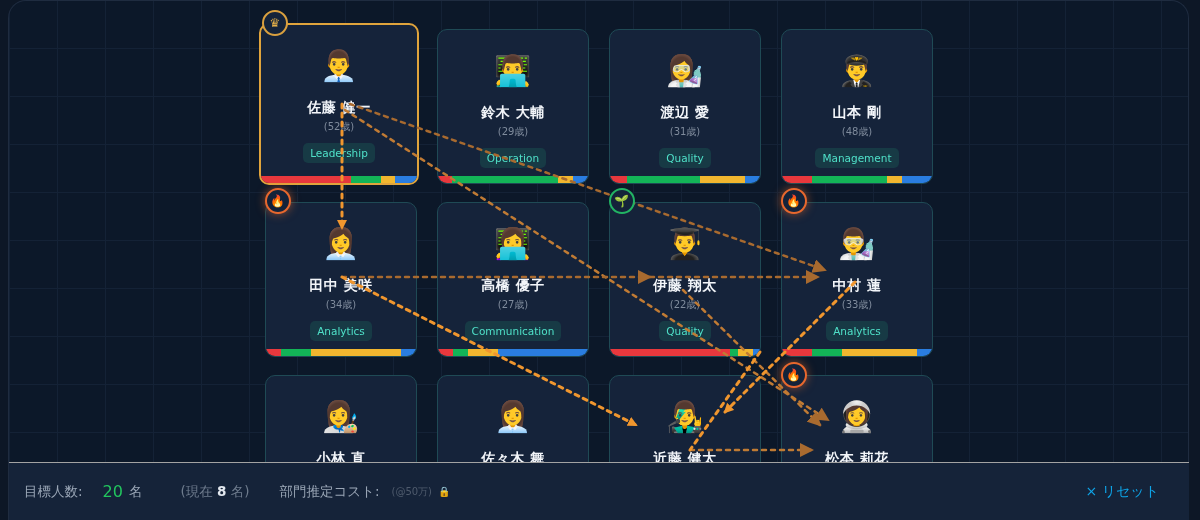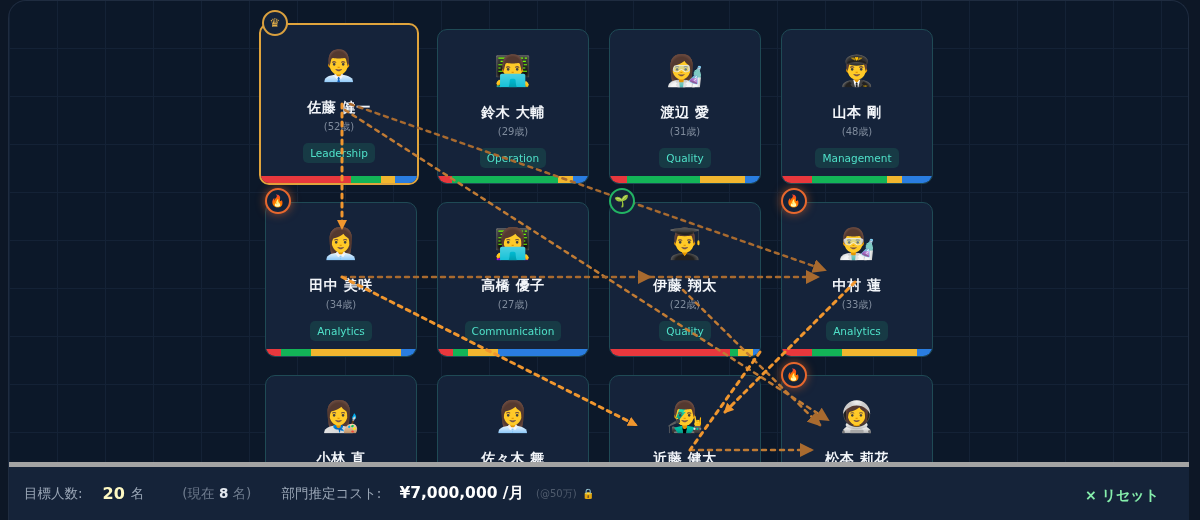--- a/index.html
+++ b/index.html
@@ -39,33 +39,33 @@
     position: absolute; width: 26px; height: 26px; border-radius: 50%;
     background: #14233a; display: flex; align-items: center; justify-content: center;
     font-size: 12px; z-index: 5;
   }
   .badge.crown { border: 2px solid #d9a03f; color: #e7b24a; }
   .badge.flame { border: 2px solid #e8682e; color: #f06a2c; box-shadow: 0 0 10px rgba(240,110,40,0.55); }
   .badge.sprout { border: 2px solid #22b463; color: #2fc76d; }
   svg.links { position: absolute; left: 0; top: 0; width: 1200px; height: 520px; z-index: 4; pointer-events: none; }
   .footer {
     position: absolute; left: 9px; top: 462px; width: 1180px; height: 58px;
-    background: #152339; border-top: 5px solid #a3a3a3;
+    background: #152339; border-top: 1px solid #a3a3a3;
     display: flex; align-items: center; font-size: 13.5px; color: #9aa6b6; z-index: 10;
   }
   .footer .lbl { margin-left: 15px; }
-  .footer .big { color: #fef9c3; font-weight: bold; font-size: 16px; margin-left: 20px; }
+  .footer .big { color: #22c55e; font-weight: normal; font-size: 16px; margin-left: 20px; }
   .footer .unit { margin-left: 6px; }
   .footer .current { margin-left: 38px; color: #6f7c8e; }
   .footer .current b { color: #e3e8ef; font-weight: bold; }
   .footer .costlbl { margin-left: 30px; }
   .footer .cost { color: #ffffff; font-weight: bold; font-size: 15.5px; margin-left: 18px; }
   .footer .rate { font-size: 10px; color: #4f5b6d; margin-left: 12px; }
   .footer .lock { font-size: 10px; color: #4f5b6d; margin-left: 6px; }
-  .footer .reset { position: absolute; right: 30px; top: 20px; color: #86efac; font-weight: bold; font-size: 14px; cursor: pointer; }
+  .footer .reset { position: absolute; right: 30px; top: 20px; color: #0ea5e9; font-weight: normal; font-size: 14px; cursor: pointer; }
 </style>
 </head>
 <body>
 
 <div class="frame"></div>
 
 <div class="card leader" style="left:259px;top:23px;">
   <div class="avatar">👨‍💼</div>
   <div class="name">佐藤 健一</div>
   <div class="age">(52歳)</div>
@@ -221,17 +221,16 @@
 <div class="footer">
   <span class="lbl">目標人数:</span>
   <span class="big">20</span>
   <span class="unit">名</span>
   <span class="current">
     <span>(現在</span>
     <b>8</b>
     <span>名)</span>
   </span>
   <span class="costlbl">部門推定コスト:</span>
-  <span class="cost">¥7,000,000 /月</span>
   <span class="rate">(@50万)</span>
   <span class="lock">🔒</span>
   <span class="reset">× リセット</span>
 </div>
 
 </body></html>

